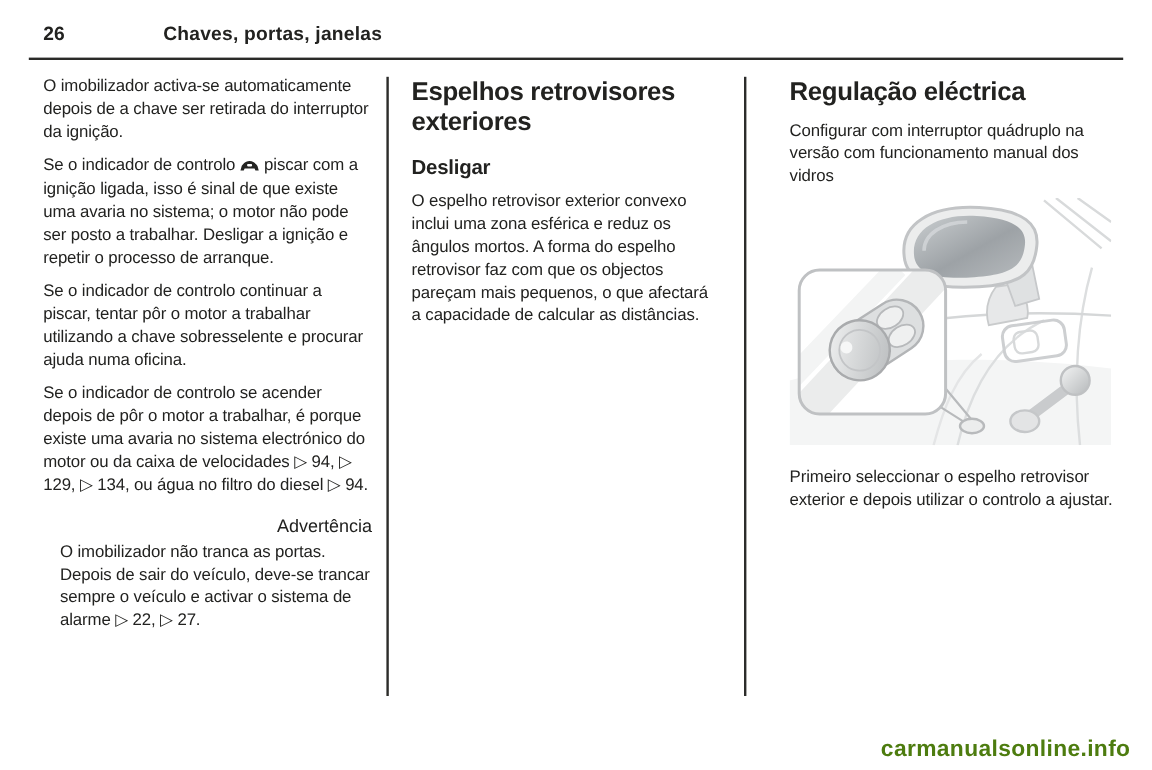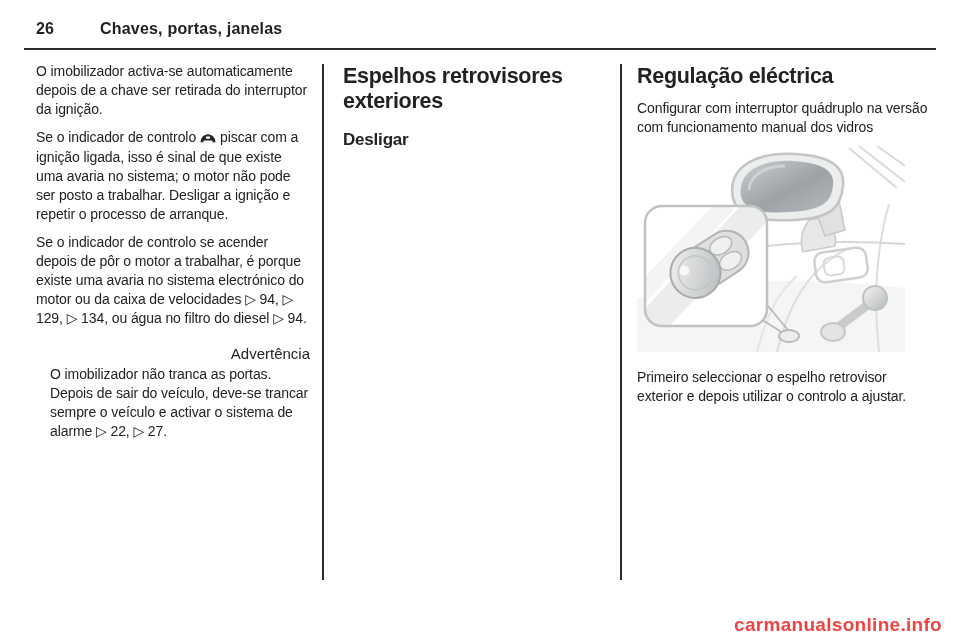--- a/index.html
+++ b/index.html
@@ -6,48 +6,48 @@
   .page{
     position:relative;
     width:960px;height:642px;
     background:#ffffff;
     overflow:hidden;
     font-family:"Liberation Sans", sans-serif;
     color:#222220;
     -webkit-font-smoothing:antialiased;
   }
   
-  .hdr{display:flex;align-items:flex-start;padding:20px 24px 0 36px;}
+  .hdr{display:flex;align-items:flex-start;padding:20px 24px 0 36px;gap:36px;}
   .hdr .pagenum{font-size:16px;font-weight:700;width:64px;letter-spacing:.2px;}
   .hdr .chapter{font-size:16px;font-weight:700;letter-spacing:.2px;}
   .hrule{border-top:2px solid #2a2a28;margin:10px 24px 0 24px;}
   
   .content{display:flex;align-items:stretch;margin:0 24px 0 36px;height:560px;}
   .vdivider{width:2px;background:#2c2c2a;margin-top:14px;margin-bottom:30px;}
   .col{box-sizing:border-box;padding-top:12px;}
   .col1{width:286px;padding-right:12px;}
   .col2{width:296px;padding-left:19px;padding-right:28px;}
-  .col3{flex:1;padding-left:15px;}
+  .col3{flex:1;padding-left:36px;}
   .col p{margin:0 0 9px 0;font-size:14px;line-height:19px;font-weight:400;letter-spacing:-0.1px;}
   h1.sect{margin:2px 0 10px 0;font-size:21.5px;line-height:25px;font-weight:700;letter-spacing:-0.3px;}
   h2.subsect{margin:16px 0 8px 0;font-size:17px;line-height:20px;font-weight:700;letter-spacing:-0.2px;}
   .lead{font-weight:bold;}
   
   .notice{margin:16px 0 0 14px;}
   .notice .ntitle{font-size:15px;font-weight:400;line-height:19px;margin:0 0 2px 0;text-align:right;}
   .notice p{margin:0;}
   
   .ind-icon{display:inline-block;vertical-align:-1px;margin:0 3px;}
   
   figure.fig{margin:4px 0 12px 0;width:268px;}
   .caption{margin-top:2px;}
   
   .watermark{
     position:absolute;right:18px;bottom:6px;
-    font-size:19px;font-weight:700;color:#ef4444;letter-spacing:.3px;
+    font-size:19px;font-weight:700;color:#4d7c0f;letter-spacing:.3px;
   }
 </style>
 </head>
 <body>
 
 <div class="page">
 
   <div class="hdr">
     <span class="pagenum">26</span>
     <span class="chapter">Chaves, portas, janelas</span>
@@ -55,32 +55,34 @@
   <div class="hrule"></div>
 
   <div class="content">
 
     <section class="col col1">
       <p>O imobilizador activa-se automaticamente depois de a chave ser retirada do interruptor da ignição.</p>
       <p><span>Se o indicador de controlo</span><span class="ind-icon"><svg viewBox="0 0 26 14" width="18" height="10" aria-hidden="true">
               <path d="M2,13 L3.5,7.5 C3.5,7.5 7,1.5 13,1.5 C19,1.5 22.5,7.5 22.5,7.5 L24,13 L20,13 L19,10.5 L7,10.5 L6,13 Z" fill="#242422"></path>
               <rect x="10" y="5" width="6" height="3" rx="1" fill="#ffffff"></rect>
             </svg></span><span>piscar com a ignição ligada, isso é sinal de que existe uma avaria no sistema; o motor não pode ser posto a trabalhar. Desligar a ignição e repetir o processo de arranque.</span></p>
+      <p>Se o indicador de controlo continuar a piscar, tentar pôr o motor a trabalhar utilizando a chave sobresselente e procurar ajuda numa oficina.</p>
       <p>Se o indicador de controlo se acender depois de pôr o motor a trabalhar, é porque existe uma avaria no sistema electrónico do motor ou da caixa de velocidades ▷ 94, ▷ 129, ▷ 134, ou água no filtro do diesel ▷ 94.</p>
       <div class="notice">
         <div class="ntitle">Advertência</div>
         <p>O imobilizador não tranca as portas. Depois de sair do veículo, deve-se trancar sempre o veículo e activar o sistema de alarme ▷ 22, ▷ 27.</p>
       </div>
     </section>
 
     <div class="vdivider"></div>
 
     <section class="col col2">
       <h1 class="sect">Espelhos retrovisores exteriores</h1>
       <h2 class="subsect">Desligar</h2>
+      <p>O espelho retrovisor exterior convexo inclui uma zona esférica e reduz os ângulos mortos. A forma do espelho retrovisor faz com que os objectos pareçam mais pequenos, o que afectará a capacidade de calcular as distâncias.</p>
     </section>
 
     <div class="vdivider"></div>
 
     <section class="col col3">
       <h1 class="sect">Regulação eléctrica</h1>
       <p class="lead">Configurar com interruptor quádruplo na versão com funcionamento manual dos vidros</p>
 
       <figure class="fig">
         <svg viewBox="0 0 268 206" width="268" height="206" aria-hidden="true">

